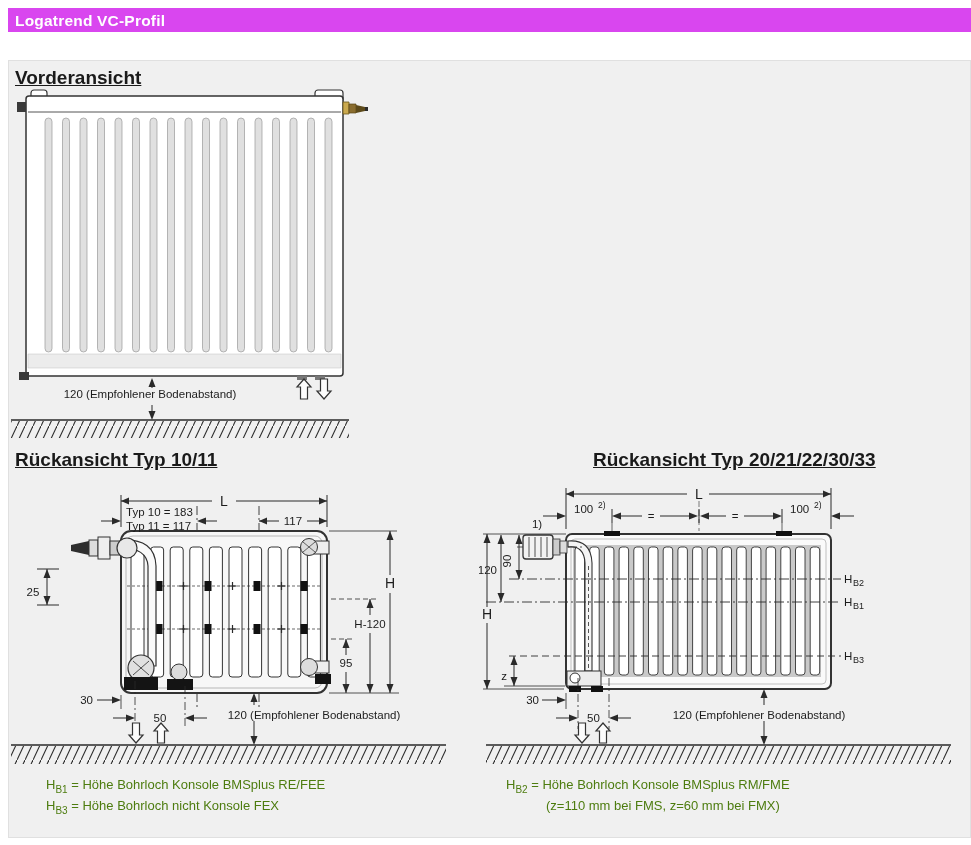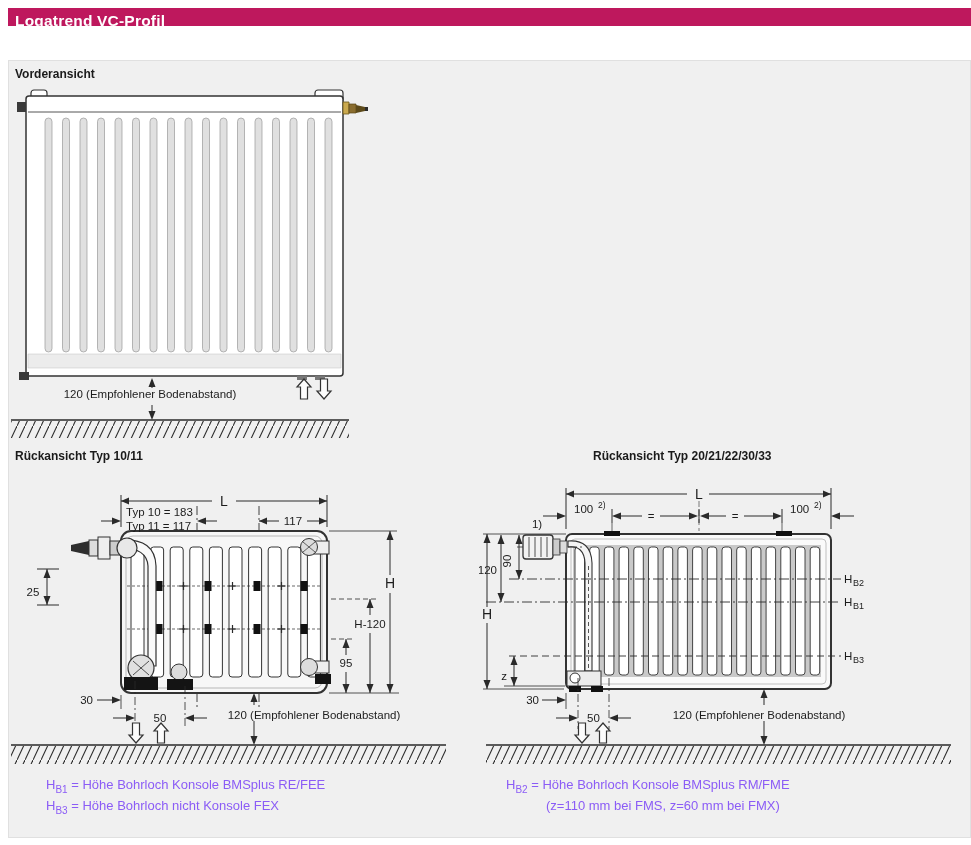--- a/index.html
+++ b/index.html
@@ -1,27 +1,27 @@
 <!DOCTYPE html>
 <html><head>
 <meta charset="utf-8">
 <style>
   html,body{margin:0;padding:0;}
   body{width:971px;height:845px;background:#ffffff;font-family:"Liberation Sans",sans-serif;position:relative;overflow:hidden;}
-  .header-bar{position:absolute;left:8px;right:0;top:8px;height:18px;background:#be185d;}
+  .header-bar{position:absolute;left:8px;right:0;top:8px;height:24px;background:#d946ef;}
   .header-bar .title{color:#ffffff;font-size:15.5px;font-weight:bold;line-height:26px;padding-left:7px;letter-spacing:.2px;}
   .content{position:absolute;left:8px;right:0;top:60px;height:778px;background:#f0f0f0;border:1px solid #e0e0e0;box-sizing:border-box;}
-  .sec-heading{position:absolute;font-size:12px;font-weight:bold;color:#1a1a1a;}
+  .sec-heading{position:absolute;font-size:19px;font-weight:bold;color:#1a1a1a;text-decoration:underline;}
   svg{position:absolute;}
   svg text{font-family:"Liberation Sans",sans-serif;fill:#1c1c1c;}
   .dim{font-size:11.5px;}
   .dim-l{font-size:14px;}
   .dim-sup{font-size:8.5px;}
   .sub-sm{font-size:9px;}
-  .legend{position:absolute;font-size:13px;color:#8b5cf6;line-height:16px;}
+  .legend{position:absolute;font-size:13px;color:#4d7c0f;line-height:16px;}
   .lg-row{white-space:nowrap;}
   .lg-h sub{font-size:10px;}
   .lg-note{padding-left:40px;white-space:nowrap;}
   line,path.ln,rect.ln{stroke:#2a2a2a;}
 </style>
 </head>
 <body>
 
 <div class="header-bar">
   <div class="title">Logatrend VC-Profil</div>

